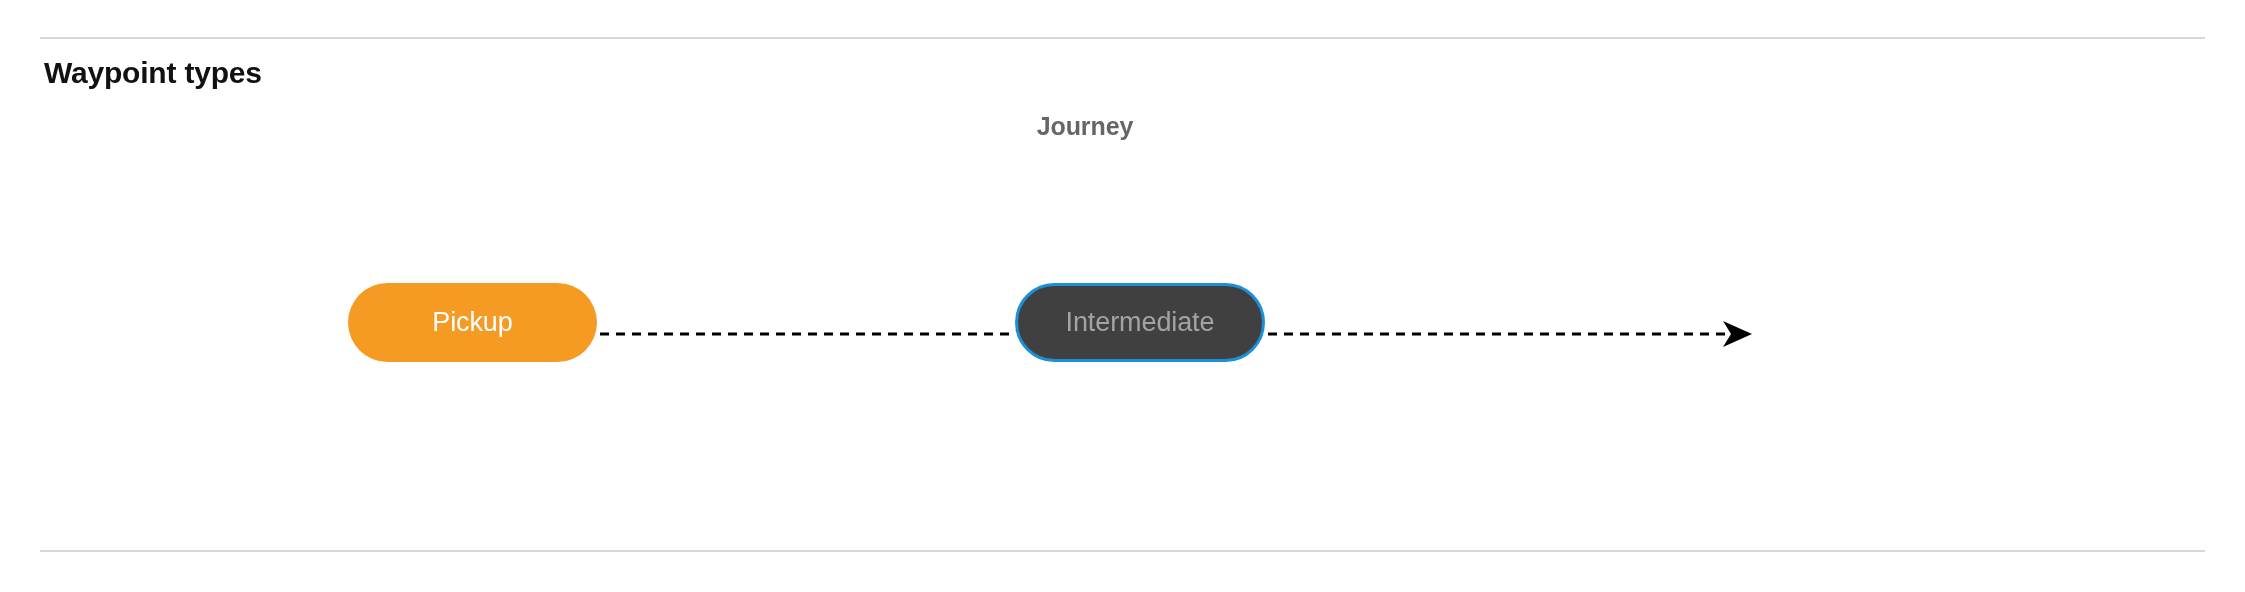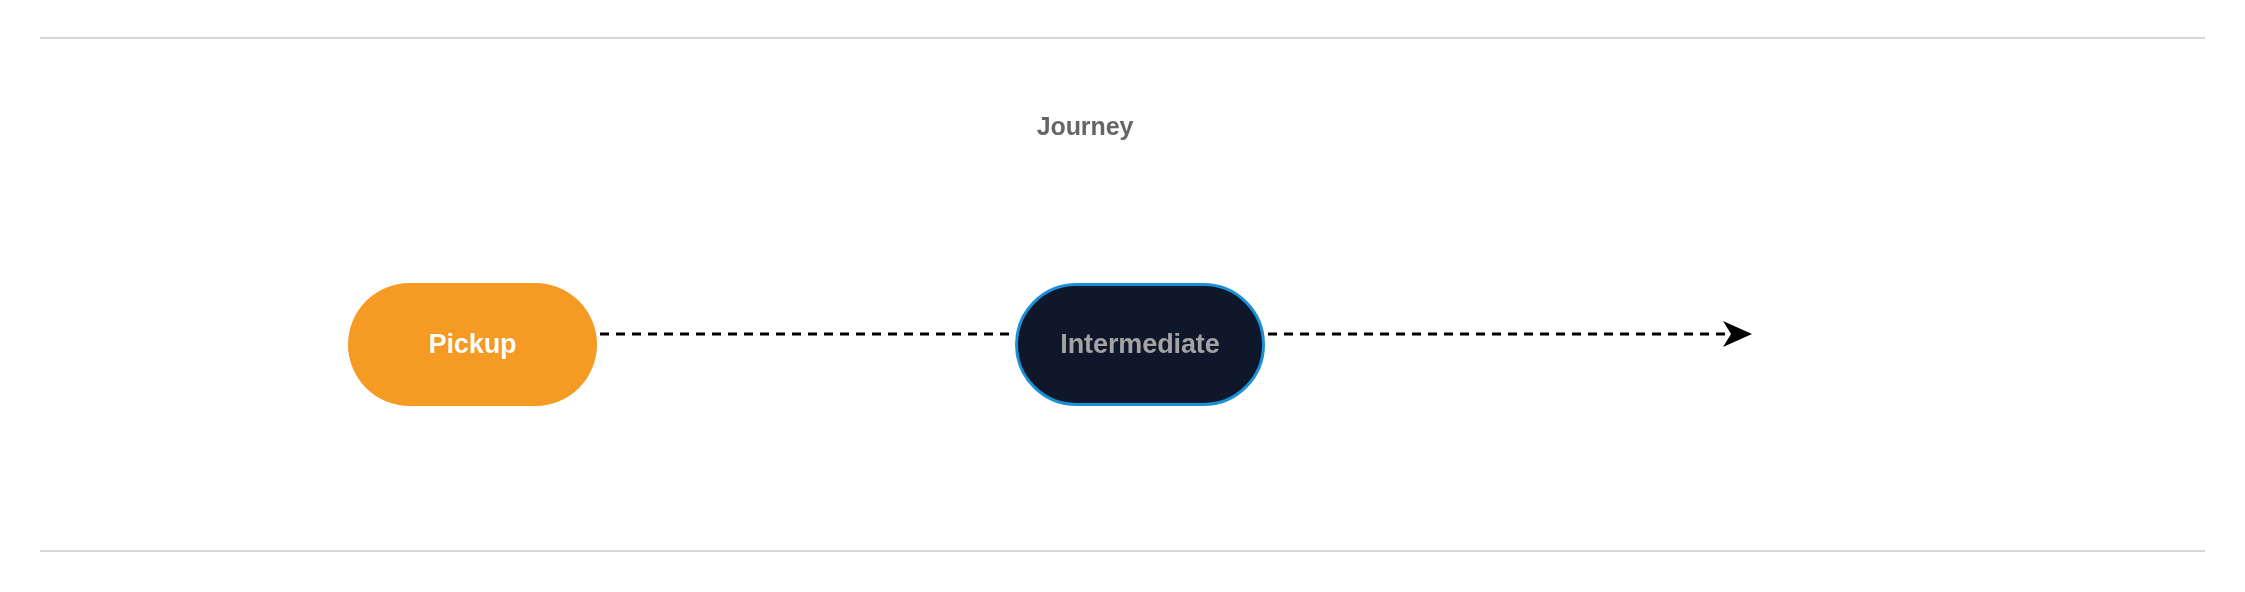--- a/index.html
+++ b/index.html
@@ -75,60 +75,61 @@
     height: 330px;
   }
 
   .node {
     position: absolute;
     display: flex;
     align-items: center;
     justify-content: center;
     box-sizing: border-box;
     border-radius: 999px;
-    height: 123px;
+    height: 79px;
     font-size: 27px;
-    font-weight: 700;
+    font-weight: 400;
     letter-spacing: -0.1px;
     line-height: 1;
     white-space: nowrap;
   }
 
   .node.pickup {
     left: 348px;
     top: 193px;
     width: 249px;
     background: #f59a23;
     color: #ffffff;
   }
 
   .node.intermediate {
     left: 1015px;
     top: 193px;
     width: 250px;
-    background: #0f172a;
+    background: #404040;
     border: 3px solid #1b8fd8;
     color: #a3a3a3;
   }
 
   .node.dropoff {
     left: 1752px;
     top: 193px;
     width: 248px;
     background: #f59a23;
     color: #ffffff;
   }
 </style>
 </head>
 <body>
 
 <div class="section">
 
   <div class="divider top"></div>
 
+  <div class="section-title">Waypoint types</div>
 
   <div class="diagram">
 
     <div class="group-label">Journey</div>
 
     <svg class="edges" viewBox="0 0 2245 330" width="2245" height="330">
       <line x1="600" y1="244" x2="1012" y2="244" stroke="#000000" stroke-width="3" stroke-dasharray="9 7"></line>
       <line x1="1268" y1="244" x2="1733" y2="244" stroke="#000000" stroke-width="3" stroke-dasharray="9 7"></line>
       <polygon points="1752,244 1723,231 1731,244 1723,257" fill="#000000"></polygon>
     </svg>

